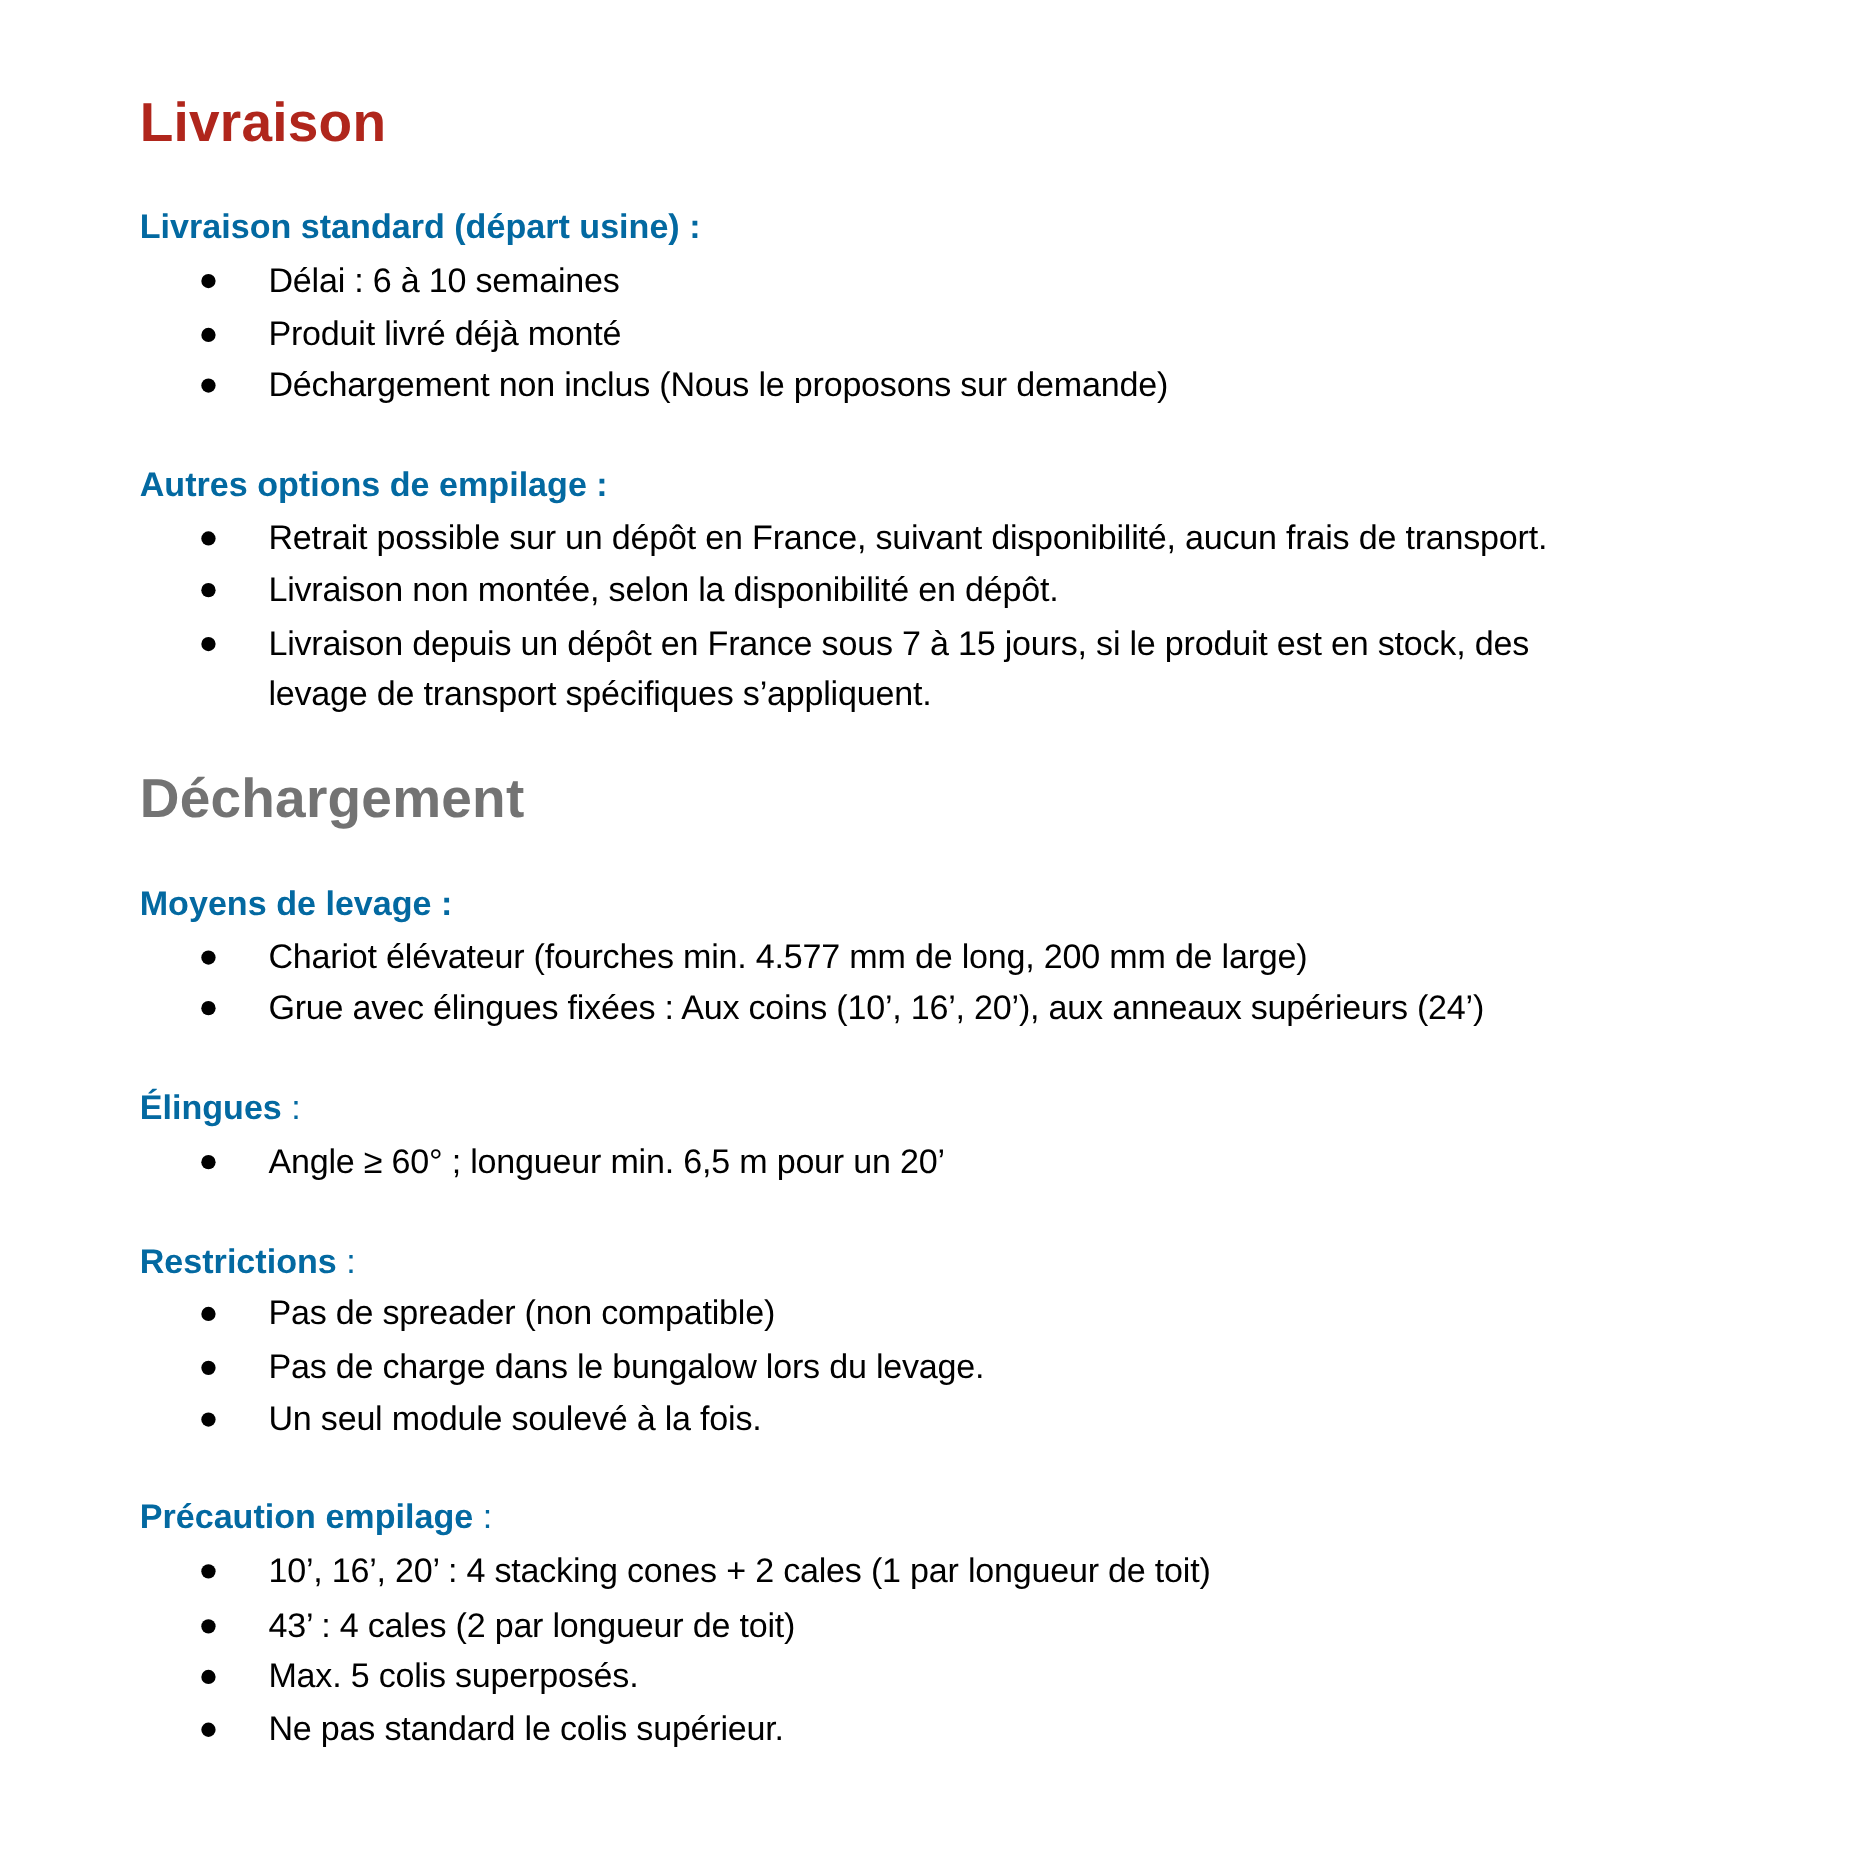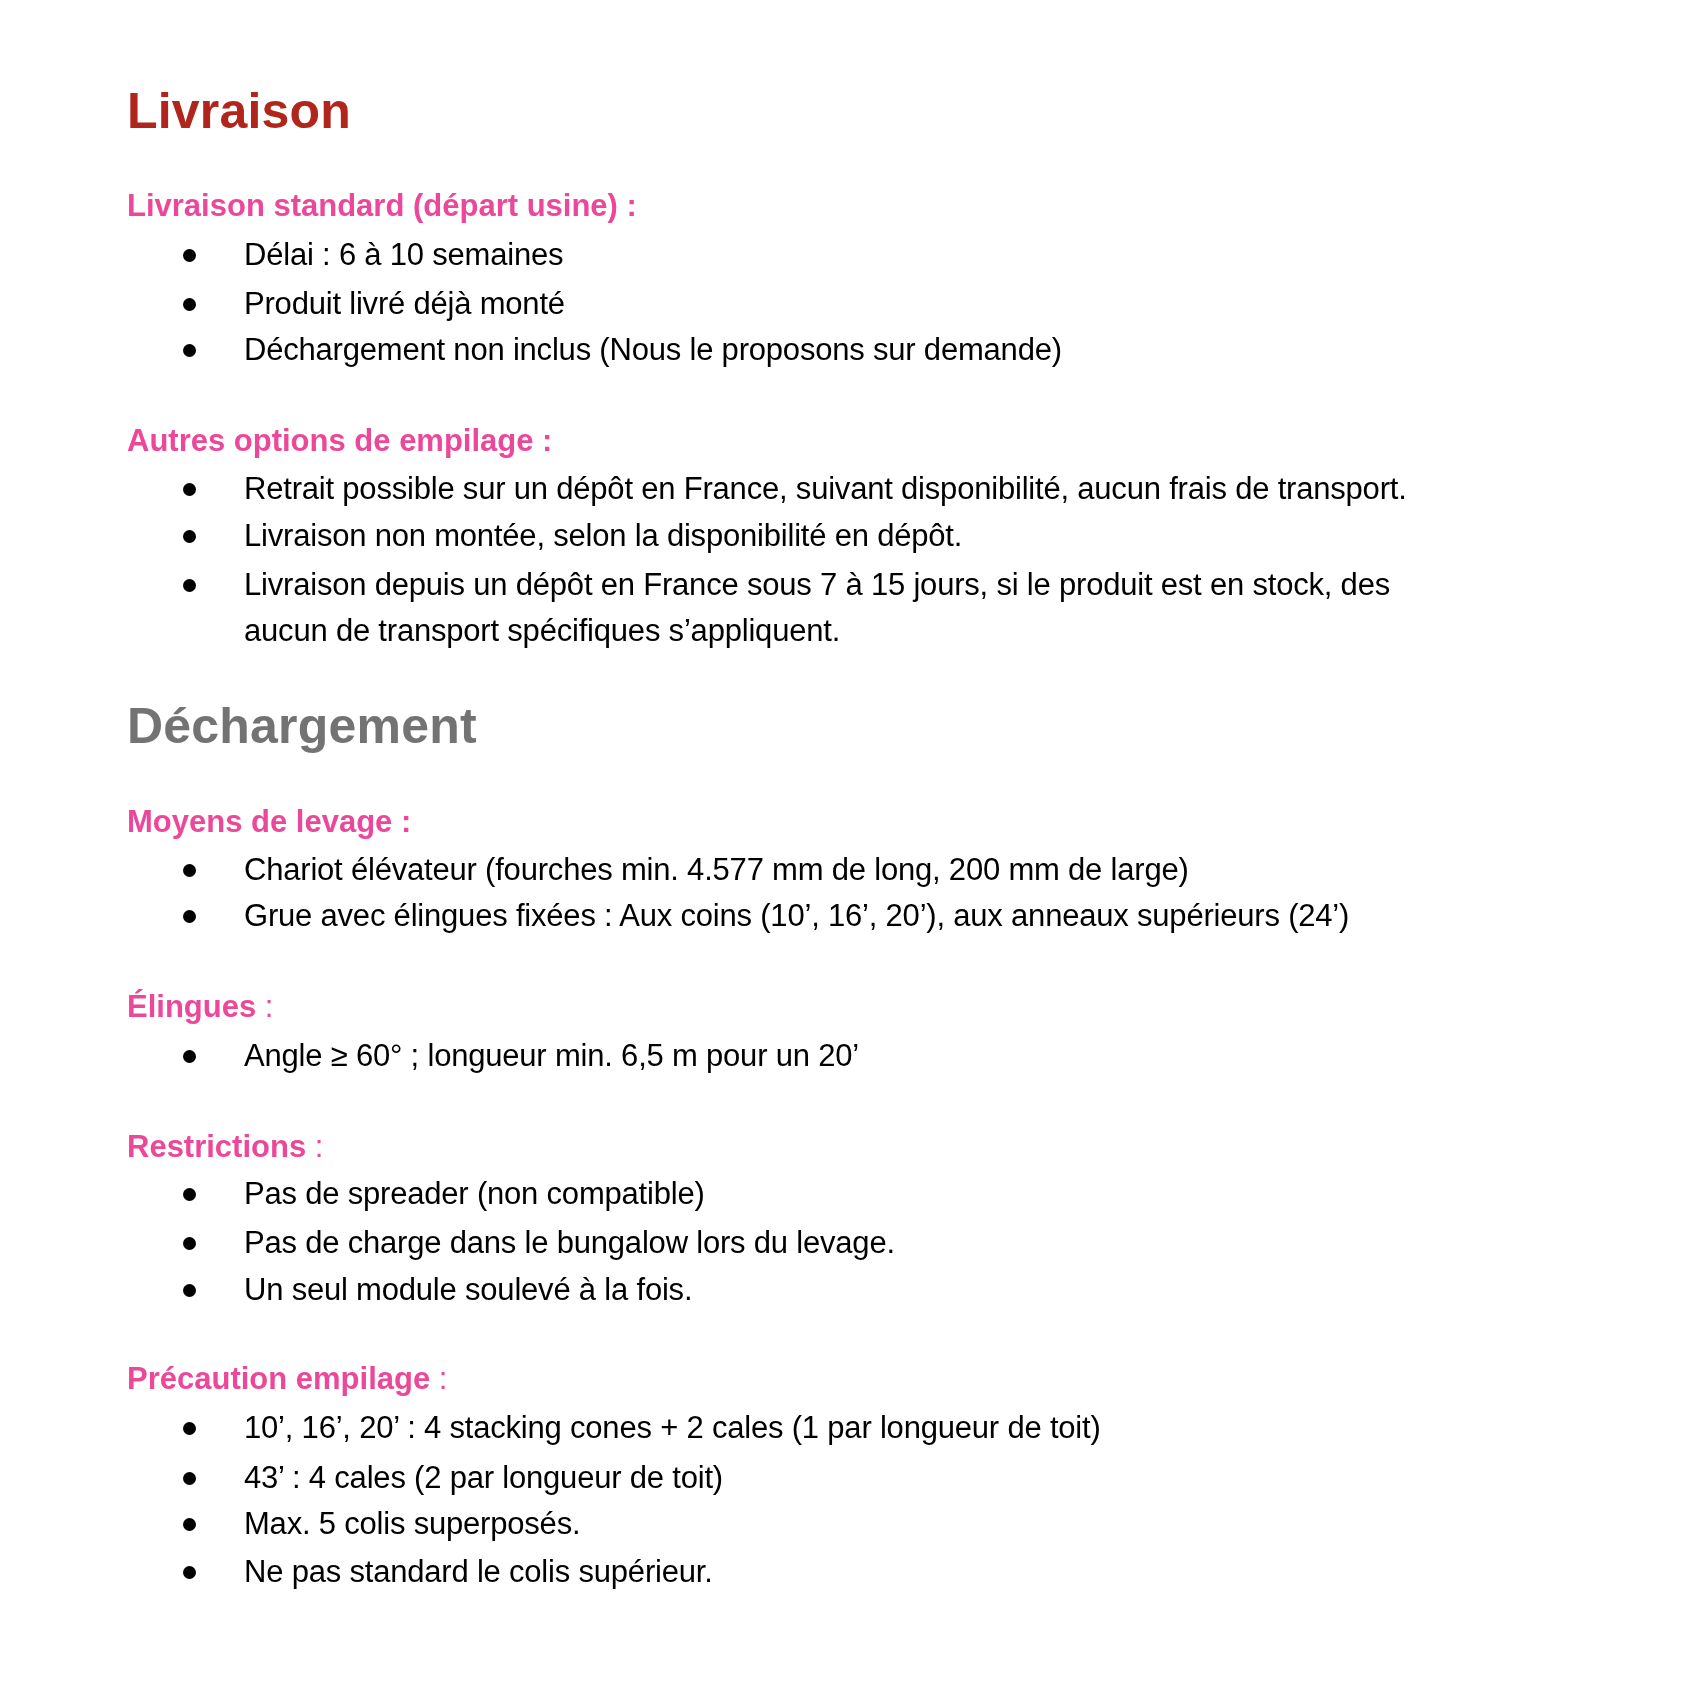--- a/index.html
+++ b/index.html
@@ -1,20 +1,20 @@
 <!DOCTYPE html>
 <html><head>
 <meta charset="utf-8">
 <style>
   html, body { margin: 0; padding: 0; background: #ffffff; }
   body { width: 1700px; height: 1700px; position: relative; overflow: hidden;
          font-family: "Liberation Sans", "DejaVu Sans", sans-serif; color: #000000; }
   .line { position: absolute; left: 0; white-space: nowrap; transform: translateY(-50%); }
   .h1 { left: 127px; font-size: 50px; font-weight: bold; color: #b0261c; letter-spacing: 0.2px; }
-  .h2 { left: 127px; font-size: 31px; font-weight: bold; color: #ec4899; }
+  .h2 { left: 127px; font-size: 31px; font-weight: bold; color: #0369a1; }
   .h2 .tail { font-weight: normal; }
   .bullet { left: 183px; }
   .bullet .dot { position: absolute; left: 0; top: 50%; width: 13px; height: 13px; margin-top: -6px;
                  border-radius: 50%; background: #000; }
   .bullet .txt { position: absolute; left: 61px; top: 50%; transform: translateY(-50%);
                  font-size: 31px; white-space: nowrap; letter-spacing: -0.2px; }
 </style>
 </head>
 <body>
 
@@ -41,21 +41,21 @@
   </div>
 <div class="line bullet" style="top:536px">
     <span class="dot"></span>
     <span class="txt">Livraison non montée, selon la disponibilité en dépôt.</span>
   </div>
 <div class="line bullet" style="top:585px">
     <span class="dot"></span>
     <span class="txt">Livraison depuis un dépôt en France sous 7 à 15 jours, si le produit est en stock, des</span>
   </div>
 <div class="line bullet" style="top:631px">
-    <span class="txt">aucun de transport spécifiques s’appliquent.</span>
+    <span class="txt">levage de transport spécifiques s’appliquent.</span>
   </div>
 
 <div class="line h1" style="top: 726px; color: #737373;">Déchargement</div>
 
 <div class="line h2" style="top:822px"><span>Moyens de levage :</span><span class="tail"></span></div>
 <div class="line bullet" style="top:870px">
     <span class="dot"></span>
     <span class="txt">Chariot élévateur (fourches min. 4.577 mm de long, 200 mm de large)</span>
   </div>
 <div class="line bullet" style="top:916px">

